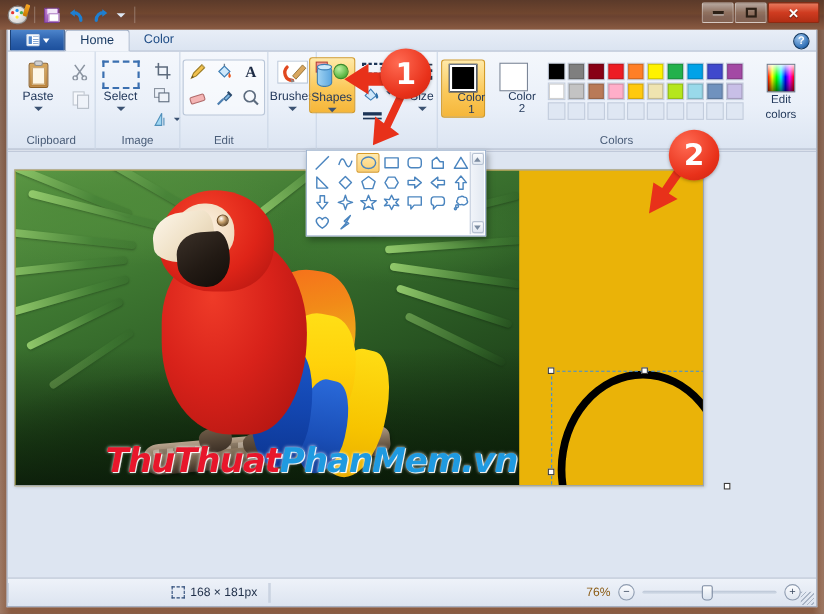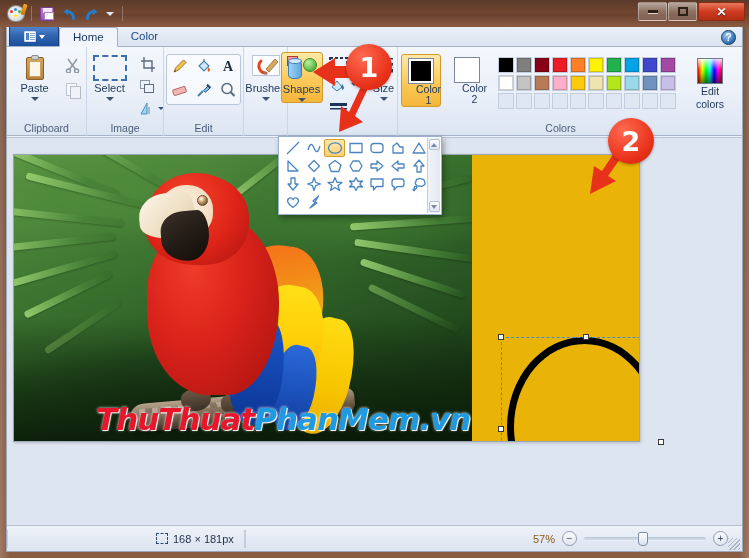--- a/index.html
+++ b/index.html
@@ -998,21 +998,21 @@
     <div id="statusbar">
       <div class="sb-div"></div>
       <div class="sb-cell" style="margin-left:138px">
         <span class="ico-selsize"></span>
         <span>168 × 181px</span>
       </div>
       <div class="sb-div"></div>
       <div class="sb-div"></div>
 
       <div id="zoomgroup">
-        <span id="zoomlevel">57%</span>
+        <span id="zoomlevel">76%</span>
         <div class="zbtn">
             <span>−</span>
           </div>
         <div id="zslider">
           <div id="ztrack"></div>
           <div id="zthumb"></div>
         </div>
         <div class="zbtn">
             <span>+</span>
           </div>

